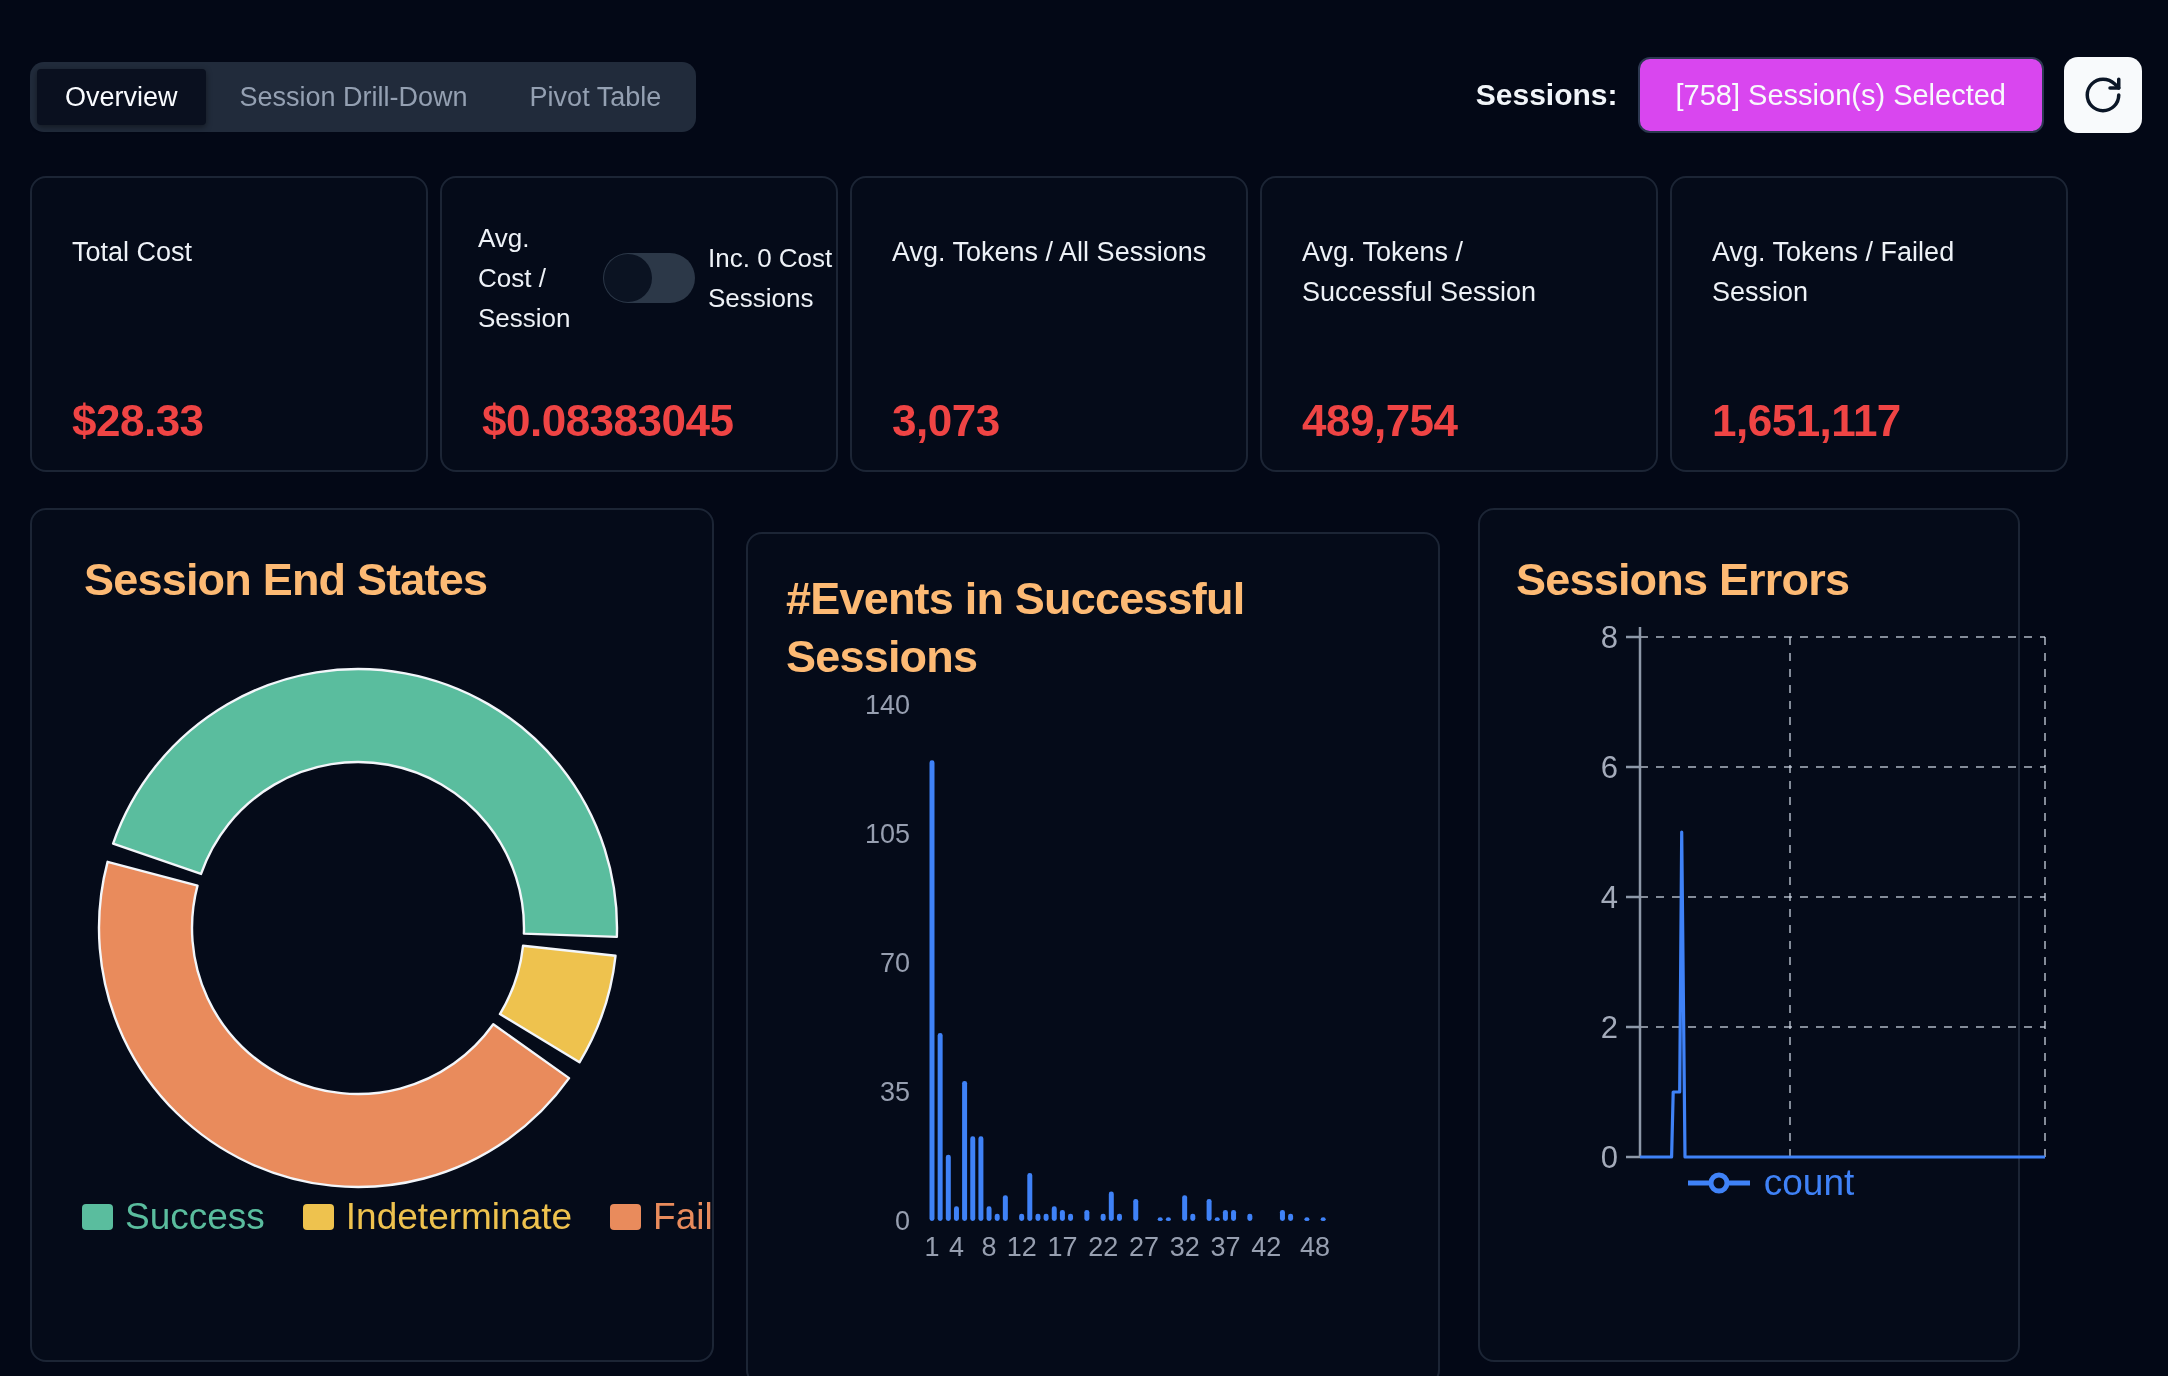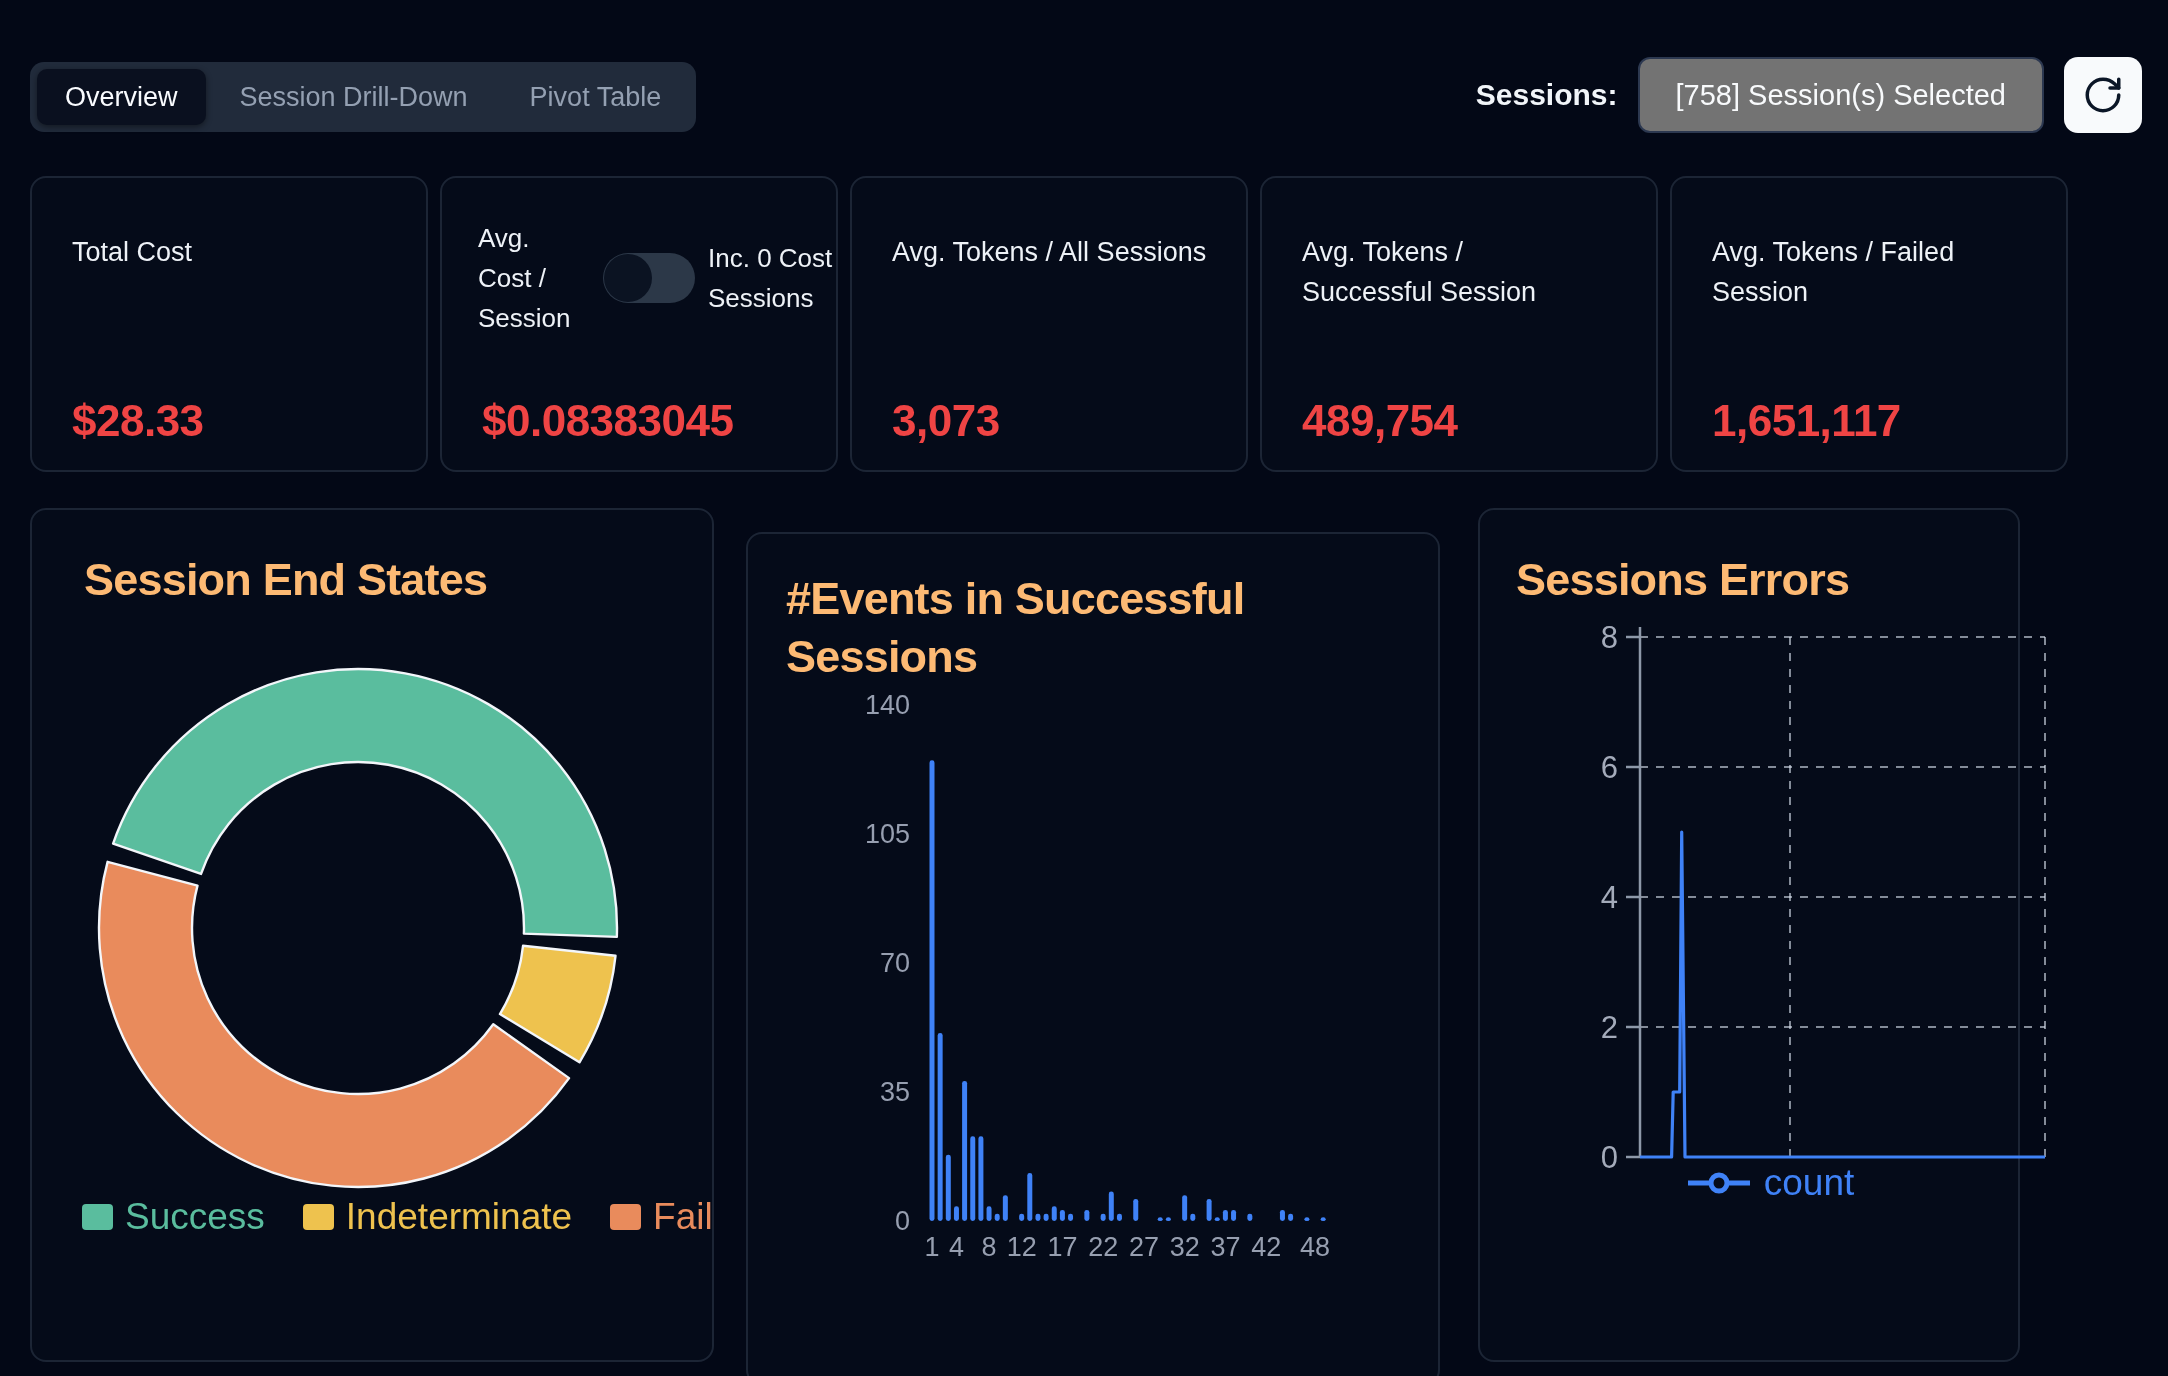--- a/index.html
+++ b/index.html
@@ -3,27 +3,27 @@
 <meta charset="utf-8">
 <style>
   html,body{margin:0;padding:0;background:#01040d;}
   body{font-family:"Liberation Sans","DejaVu Sans",sans-serif;color:#f8fafc;}
   .page{position:relative;width:2168px;height:1376px;background:#030816;overflow:hidden;}
 
   
   .tabs{position:absolute;left:30px;top:62px;height:70px;background:#212b3b;border-radius:14px;
         display:flex;align-items:center;padding:0 7px;gap:6px;box-sizing:border-box;}
   .tab{font-family:inherit;font-size:27px;color:#94a0b2;background:transparent;border:none;
-       padding:0 28px;height:56px;border-radius:10px;cursor:pointer;white-space:nowrap;}
+       padding:0 28px;height:56px;border-radius:4px;cursor:pointer;white-space:nowrap;}
   .tab.active{background:#0a101f;color:#fafcff;font-weight:500;box-shadow:0 2px 6px rgba(0,0,0,.45);}
 
   .sessions-controls{position:absolute;right:26px;top:52px;height:86px;display:flex;align-items:center;gap:20px;}
   .sessions-label{font-size:30px;font-weight:600;color:#f1f5f9;}
   .sessions-select{font-family:inherit;height:76px;padding:0 36px;border:2px solid #2c3850;border-radius:12px;
-       background:#737373;color:#f8fafc;font-size:29px;cursor:pointer;white-space:nowrap;}
+       background:#d946ef;color:#f8fafc;font-size:29px;cursor:pointer;white-space:nowrap;}
   .refresh-btn{width:78px;height:76px;border-radius:14px;background:#f8fafc;border:none;display:flex;
        align-items:center;justify-content:center;cursor:pointer;}
 
   
   .card{position:absolute;background:#050b19;border:2px solid #1c2535;border-radius:16px;box-sizing:border-box;}
 
   .stats-row .card{position:relative;}
   .stats-row{position:absolute;left:30px;top:176px;display:grid;grid-template-columns:repeat(5,398px);
        gap:12px;height:296px;}
   .stat-card{height:296px;}

